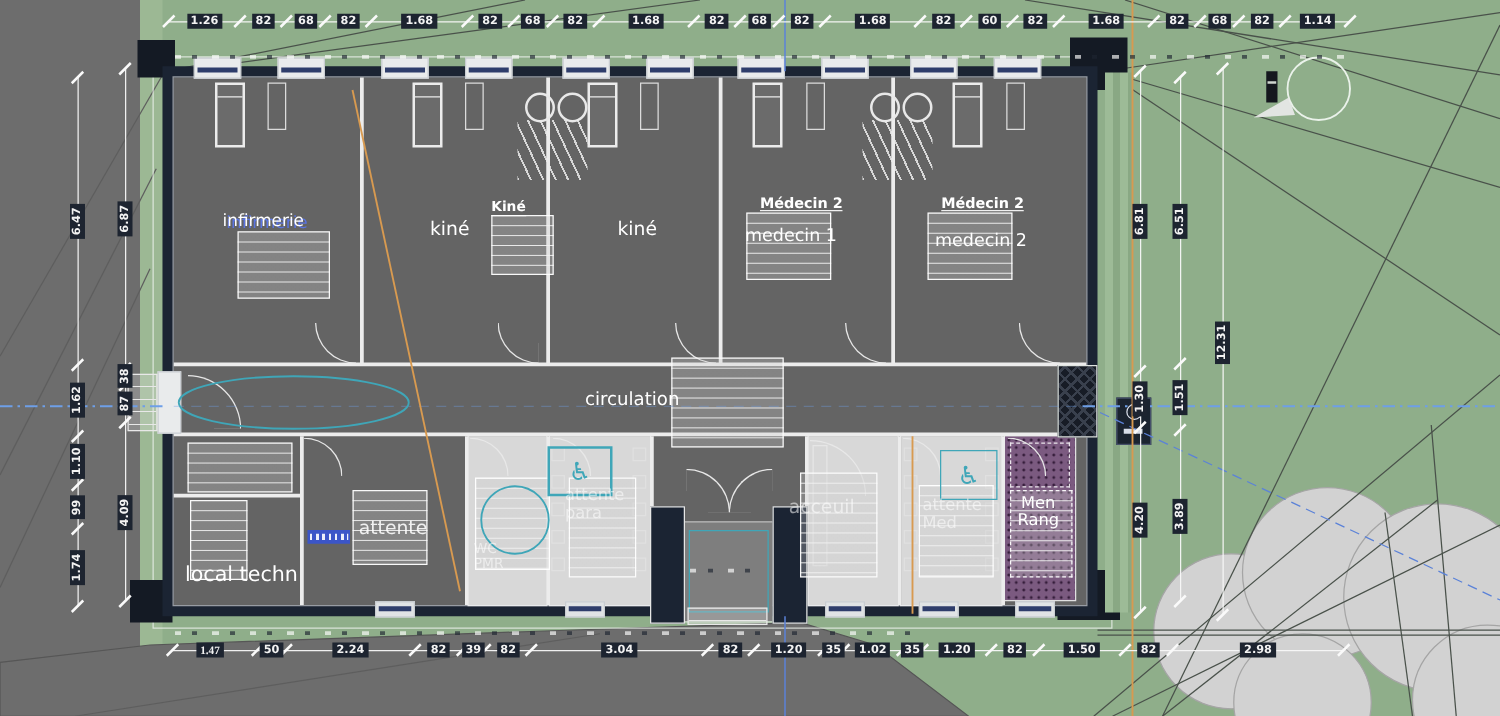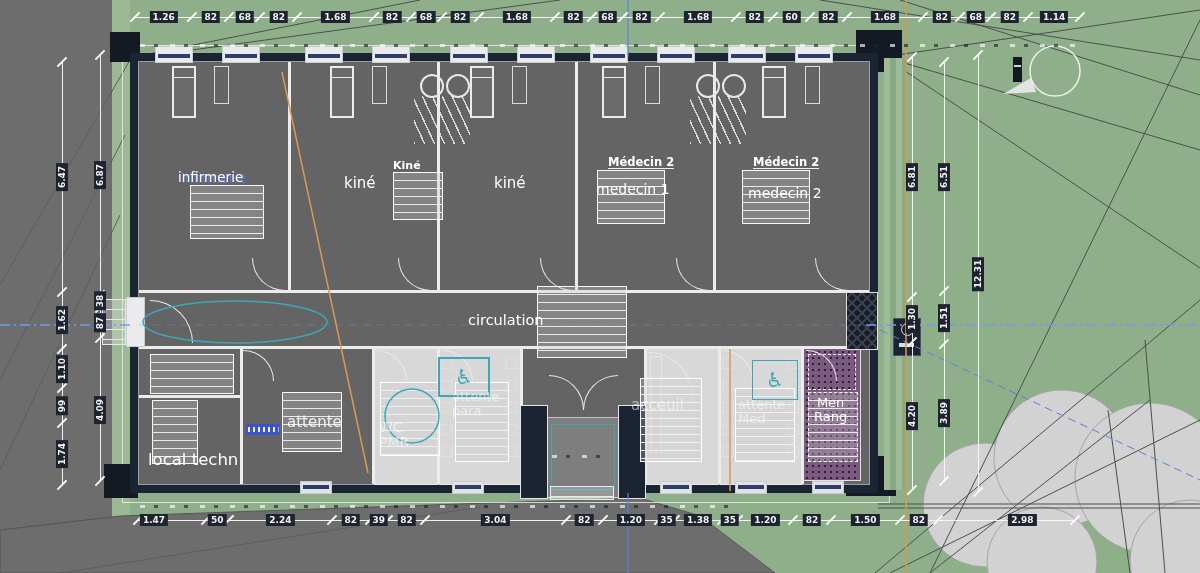--- a/index.html
+++ b/index.html
@@ -324,21 +324,21 @@
   <span class="lab z5" style="left:344px;top:176px;font-size:15px">kiné</span>
   <span class="lab u z5" style="left:393px;top:160px;font-size:11px">Kiné</span>
   <span class="lab z5" style="left:494px;top:176px;font-size:15px">kiné</span>
   <span class="lab u z5" style="left:608px;top:156px;font-size:11.5px">Médecin 2</span>
   <span class="lab z5" style="left:596px;top:182px;font-size:14px">medecin 1</span>
   <span class="lab u z5" style="left:753px;top:156px;font-size:11.5px">Médecin 2</span>
   <span class="lab z5" style="left:748px;top:186px;font-size:14px">medecin 2</span>
   <span class="lab z5" style="left:468px;top:313px;font-size:14.5px">circulation</span>
   <span class="lab z5" style="left:287px;top:415px;font-size:15px;color:rgba(255,255,255,.88)">attente</span>
   <span class="lab z5" style="left:148px;top:451px;font-size:16.5px">local techn</span>
-  <span class="lab ghost z5" style="left:379px;top:420px;font-size:14px"><span>WC</span><br><span>PMR</span></span>
+  <span class="lab ghost z5" style="left:379px;top:433px;font-size:11px"><span>WC</span><br><span>PMR</span></span>
   <span class="lab ghost z5" style="left:452px;top:390px;font-size:13px"><span>attente</span><br><span>para</span></span>
   <span class="lab ghost z5" style="left:631px;top:398px;font-size:15px">acceuil</span>
   <span class="lab ghost z5" style="left:738px;top:398px;font-size:13px"><span>attente</span><br><span>Med</span></span>
   <span class="lab z5" style="left:814px;top:396px;font-size:13px;text-align:center"><span>Men</span><br><span>Rang</span></span>
 
   <div class="dim h" style="left:135px;top:11px;width:945px;height:12px">
       <i class="dtick" style="left: 0px;"></i>
       <i class="dtick" style="left: 57.1353px;"></i>
       <i class="dtick" style="left: 94.3186px;"></i>
       <i class="dtick" style="left: 125.154px;"></i>
@@ -394,37 +394,37 @@
       <i class="dtick" style="left: 465.275px;"></i>
       <i class="dtick" style="left: 520.556px;"></i>
       <i class="dtick" style="left: 536.679px;"></i>
       <i class="dtick" style="left: 583.667px;"></i>
       <i class="dtick" style="left: 599.791px;"></i>
       <i class="dtick" style="left: 655.071px;"></i>
       <i class="dtick" style="left: 692.846px;"></i>
       <i class="dtick" style="left: 761.946px;"></i>
       <i class="dtick" style="left: 799.721px;"></i>
       <i class="dtick" style="left: 937px;"></i>
-      <span class="dlab" style="left: 16px;">1.47</span>
+      <span class="dlab" style="left: 30px; font-family: Liberation Serif, serif;">1.47</span>
       <span class="dlab" style="left: 79.235px;">50</span>
       <span class="dlab" style="left: 142.347px;">2.24</span>
       <span class="dlab" style="left: 212.829px;">82</span>
       <span class="dlab" style="left: 240.699px;">39</span>
       <span class="dlab" style="left: 268.57px;">82</span>
       <span class="dlab" style="left: 357.479px;">3.04</span>
       <span class="dlab" style="left: 446.388px;">82</span>
       <span class="dlab" style="left: 492.915px;">1.20</span>
       <span class="dlab" style="left: 528.617px;">35</span>
-      <span class="dlab" style="left: 560.173px;">1.38</span>
+      <span class="dlab" style="left: 560.173px;">1.02</span>
       <span class="dlab" style="left: 591.729px;">35</span>
       <span class="dlab" style="left: 627.431px;">1.20</span>
       <span class="dlab" style="left: 673.958px;">82</span>
       <span class="dlab" style="left: 727.396px;">1.50</span>
       <span class="dlab" style="left: 780.833px;">82</span>
-      <span class="dlab" style="left: 868.36px; margin-left: 16px;">2.98</span>
+      <span class="dlab" style="left: 868.36px;">2.98</span>
     </div>
   <div class="dim v" style="left:56px;top:62px;width:12px;height:423px">
       <i class="dtick" style="top: 0px;"></i>
       <i class="dtick" style="top: 229.598px;"></i>
       <i class="dtick" style="top: 287.086px;"></i>
       <i class="dtick" style="top: 326.122px;"></i>
       <i class="dtick" style="top: 361.253px;"></i>
       <i class="dtick" style="top: 423px;"></i>
       <span class="dlab" style="top: 114.799px;">6.47</span>
       <span class="dlab" style="top: 258.342px;">1.62</span>

